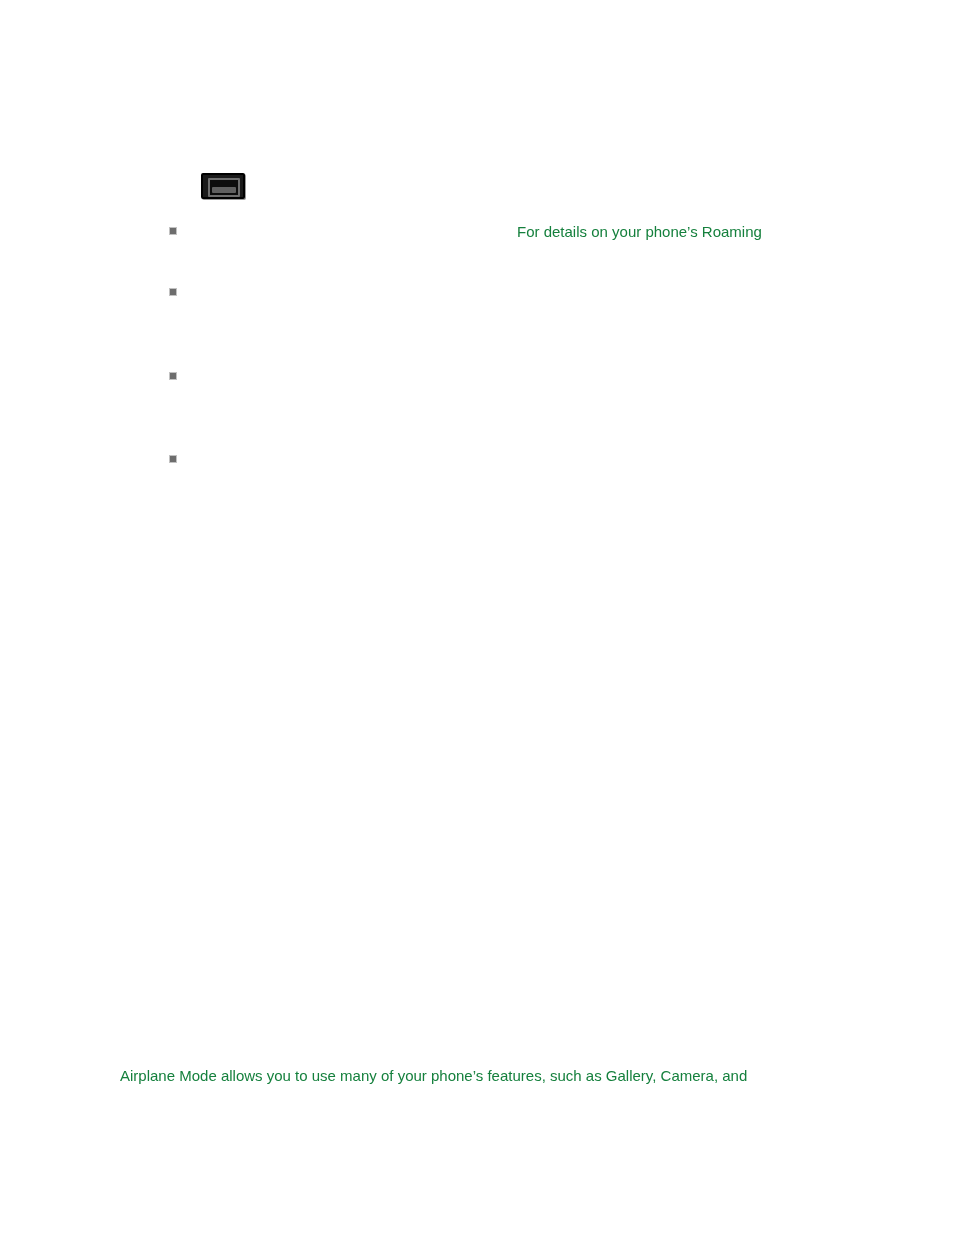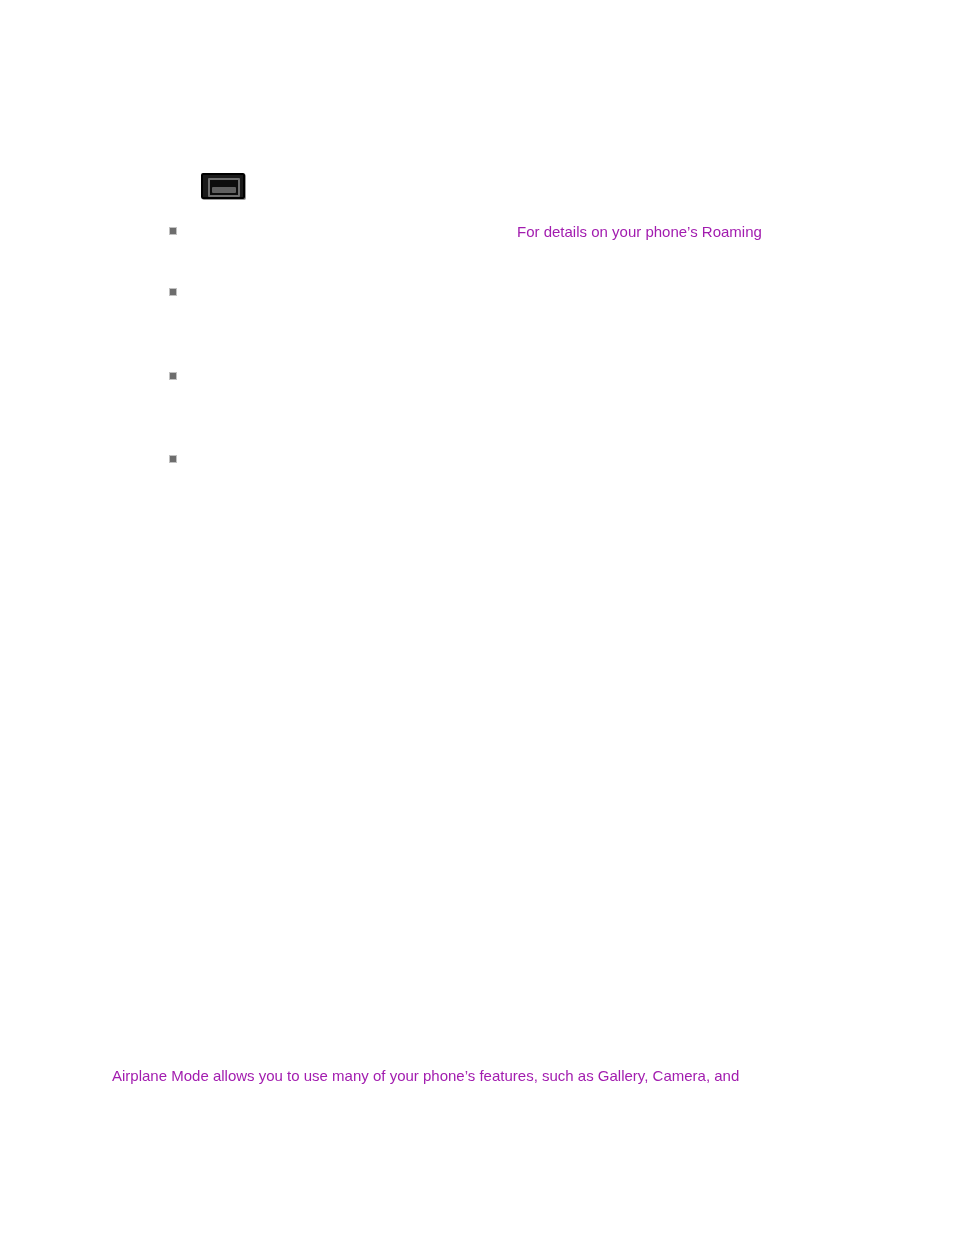--- a/index.html
+++ b/index.html
@@ -58,31 +58,31 @@
     border: 1px solid #c2c2c2;
   }
   .bullet.b1 { top: 227px; }
   .bullet.b2 { top: 288px; }
   .bullet.b3 { top: 372px; }
   .bullet.b4 { top: 455px; }
 
   
   .frag {
     position: absolute;
-    color: #a21caf;
+    color: #15803d;
     font-size: 15px;
     line-height: 19px;
     white-space: nowrap;
   }
   .frag.roaming {
     left: 517px;
     top: 222px;
   }
   .frag.airplane {
-    left: 112px;
+    left: 120px;
     top: 1066px;
   }
 </style>
 </head>
 <body>
 
 <div>
 
   <span class="menu-key">
     <span class="inner-outline"></span>

